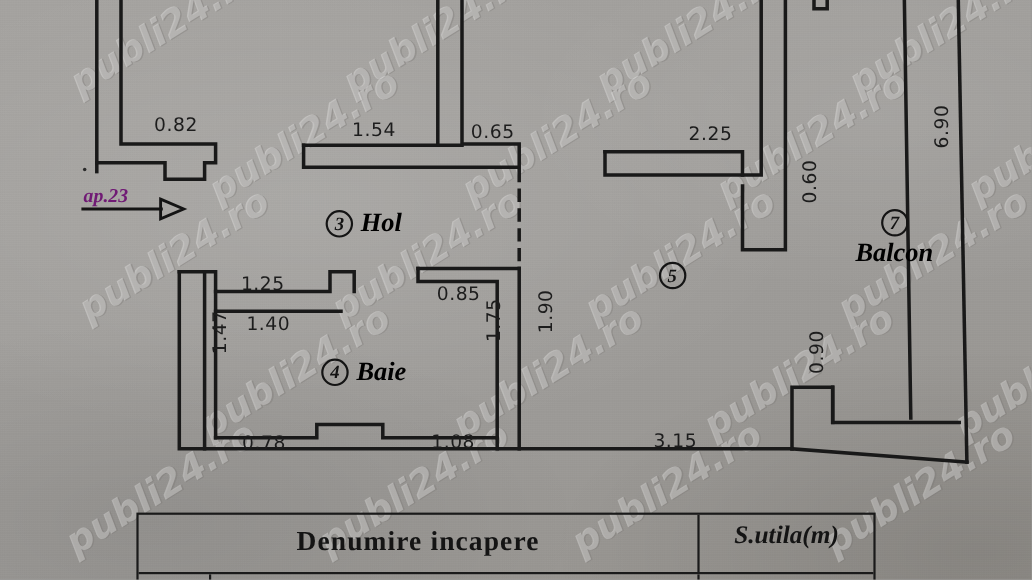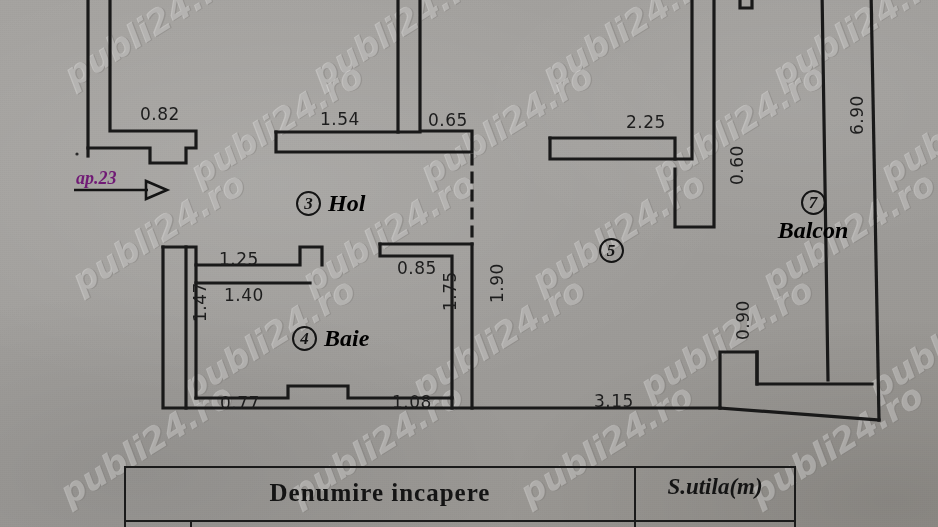--- a/index.html
+++ b/index.html
@@ -286,21 +286,21 @@
     <div class="lbl vert" style="left:727px; top:185px;">0.60</div>
 
     <div class="lbl" style="left:219px; top:249px;">1.25</div>
     <div class="lbl" style="left:224px; top:285px;">1.40</div>
     <div class="lbl" style="left:397px; top:258px;">0.85</div>
 
     <div class="lbl vert" style="left:190px; top:322px;">1.47</div>
     <div class="lbl vert" style="left:440px; top:311px;">1.75</div>
     <div class="lbl vert" style="left:487px; top:303px;">1.90</div>
 
-    <div class="lbl" style="left:220px; top:393px;">0.77</div>
+    <div class="lbl" style="left:220px; top:393px;">0.78</div>
     <div class="lbl" style="left:392px; top:392px;">1.08</div>
     <div class="lbl" style="left:594px; top:391px;">3.15</div>
     <div class="lbl vert" style="left:733px; top:340px;">0.90</div>
 
     <div class="roomrow" style="left:296px; top:190px;">
       <span class="circnum">3</span>
       <span class="roomname" style="position:static;">Hol</span>
     </div>
 
     <div class="roomrow" style="left:292px; top:325px;">

